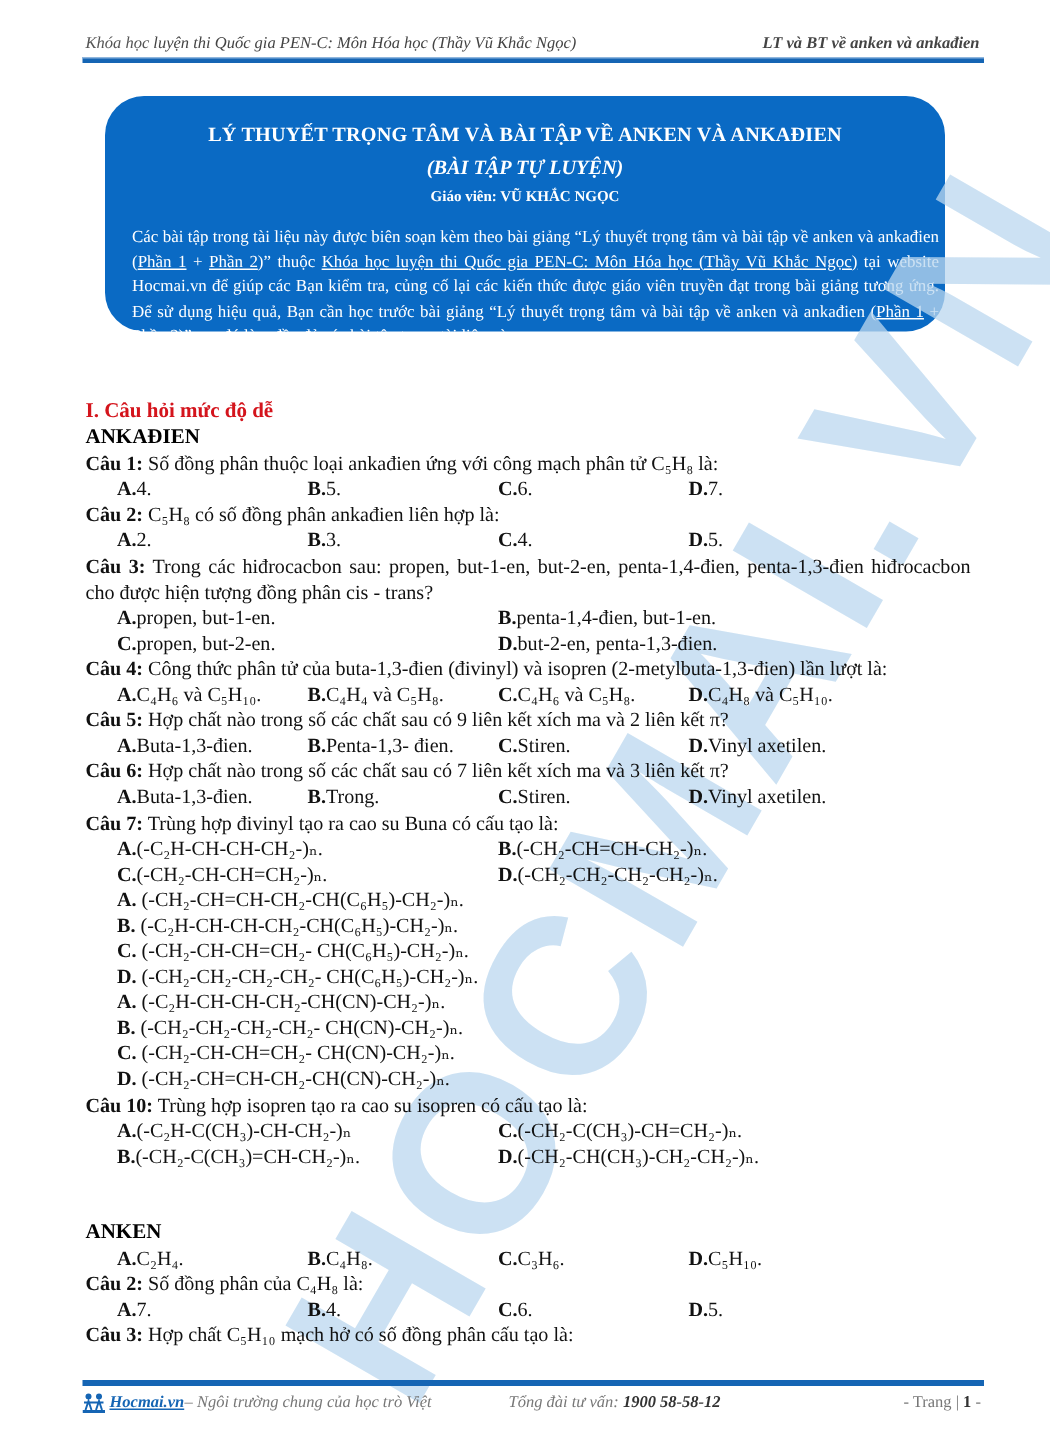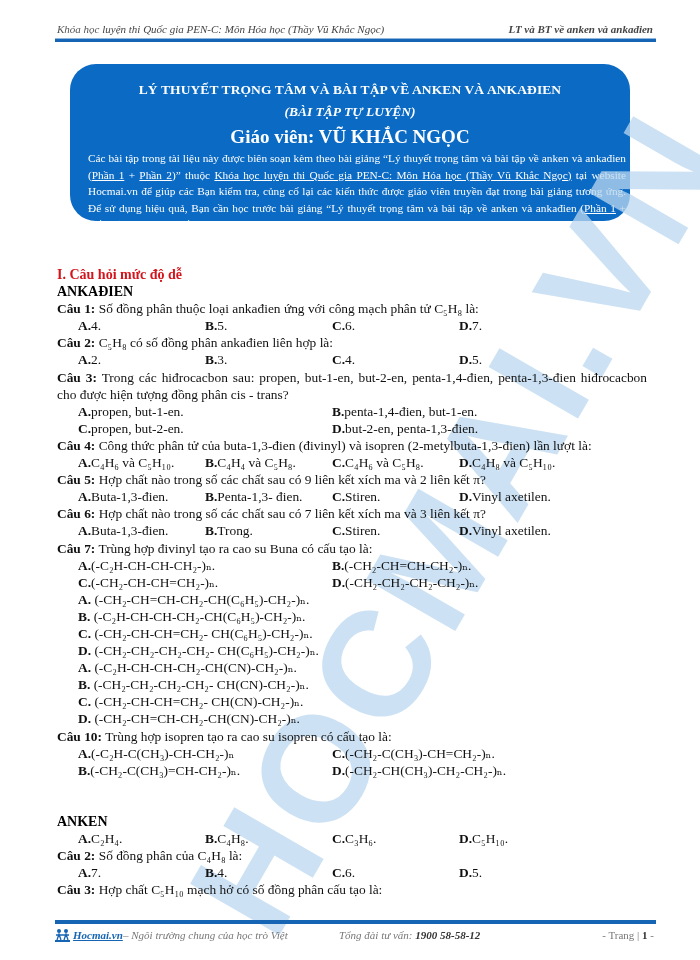--- a/index.html
+++ b/index.html
@@ -17,21 +17,21 @@
   .header-rule {
     position: absolute; left: 55px; top: 38px; width: 601px; height: 3px;
     background: #1565b4; border-top: 1px solid #8fb6dd;
   }
   .banner {
     position: absolute; left: 70px; top: 64px; width: 560px; height: 157px;
     background: #0a6ac4; border-radius: 26px; color: #fff; text-align: center;
   }
   .banner .t1 { position: absolute; left: 0; right: 0; top: 18px; font-weight: bold; font-size: 13.5px; letter-spacing: 0.1px; }
   .banner .t2 { position: absolute; left: 0; right: 0; top: 40px; font-weight: bold; font-style: italic; font-size: 13.5px; }
-  .banner .t3 { position: absolute; left: 0; right: 0; top: 62px; font-weight: bold; font-size: 19px; }
+  .banner .t3 { position: absolute; left: 0; right: 0; top: 62px; font-weight: bold; font-size: 10px; }
   .banner .desc {
     position: absolute; left: 18px; right: 4px; top: 86px; text-align: justify;
     font-size: 11.3px; line-height: 16.6px;
   }
   .banner .desc u { text-decoration: underline; }
 
   .watermark {
     position: absolute; left: 50px; top: 520px; width: 720px; text-align: center;
     transform: rotate(-60deg); transform-origin: center;
     font-family: "Liberation Sans", "DejaVu Sans", sans-serif; font-weight: bold;

